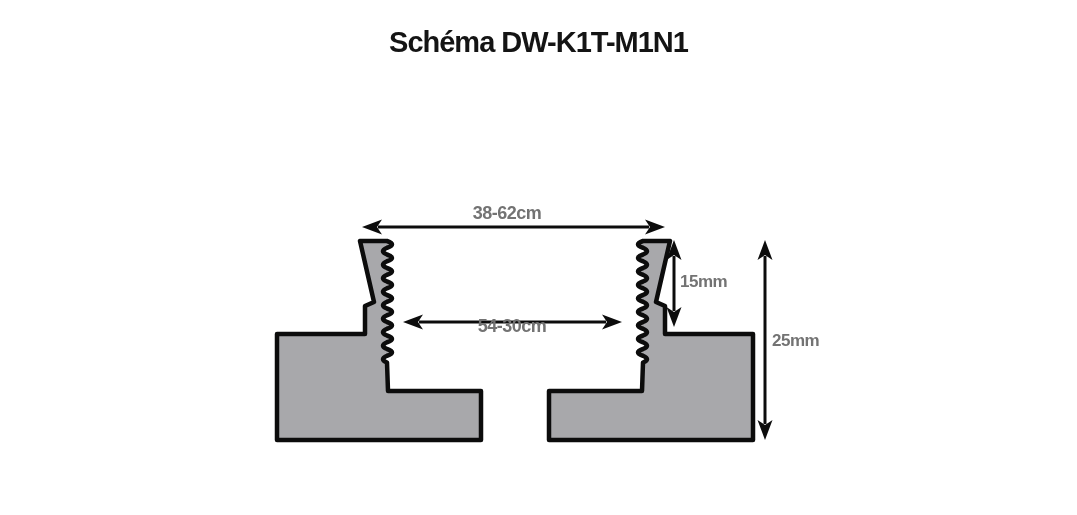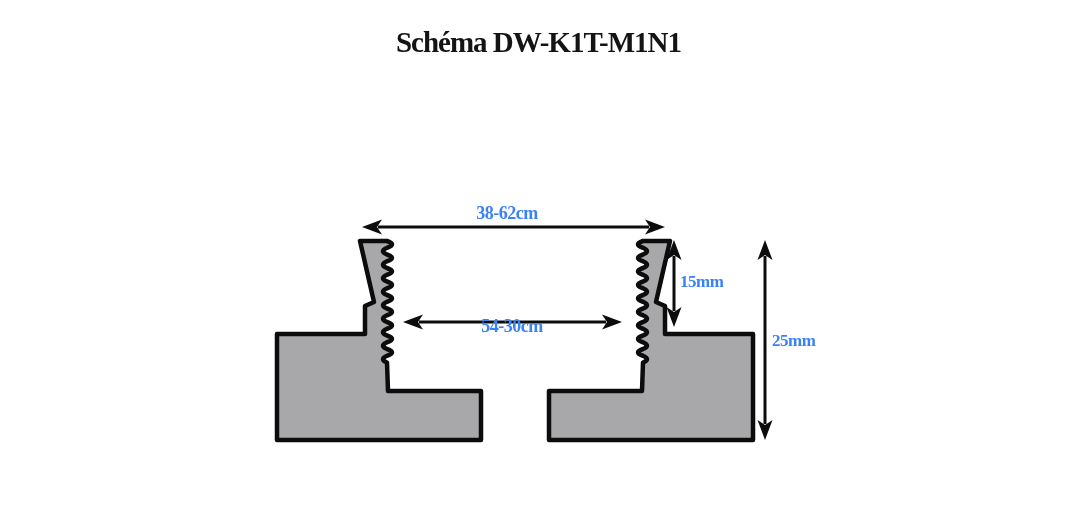--- a/index.html
+++ b/index.html
@@ -6,38 +6,38 @@
     margin: 0;
     padding: 0;
     background: #ffffff;
   }
   .canvas {
     position: relative;
     width: 1077px;
     height: 515px;
     background: #ffffff;
     overflow: hidden;
-    font-family: Liberation Serif, serif;
+    font-family: Liberation Sans, sans-serif;
   }
   .title {
     position: absolute;
     top: 26px;
     left: 0;
     width: 1077px;
     text-align: center;
     font-size: 29px;
     font-weight: bold;
     letter-spacing: -1px;
     color: #141414;
     white-space: nowrap;
   }
   .dim-label {
     position: absolute;
     font-weight: bold;
-    color: #3b82f6;
+    color: #737373;
     white-space: nowrap;
   }
   .dim-label.cm {
     font-size: 18px;
     letter-spacing: -0.5px;
     width: 160px;
     text-align: center;
   }
   .dim-label.mm {
     font-size: 17px;

